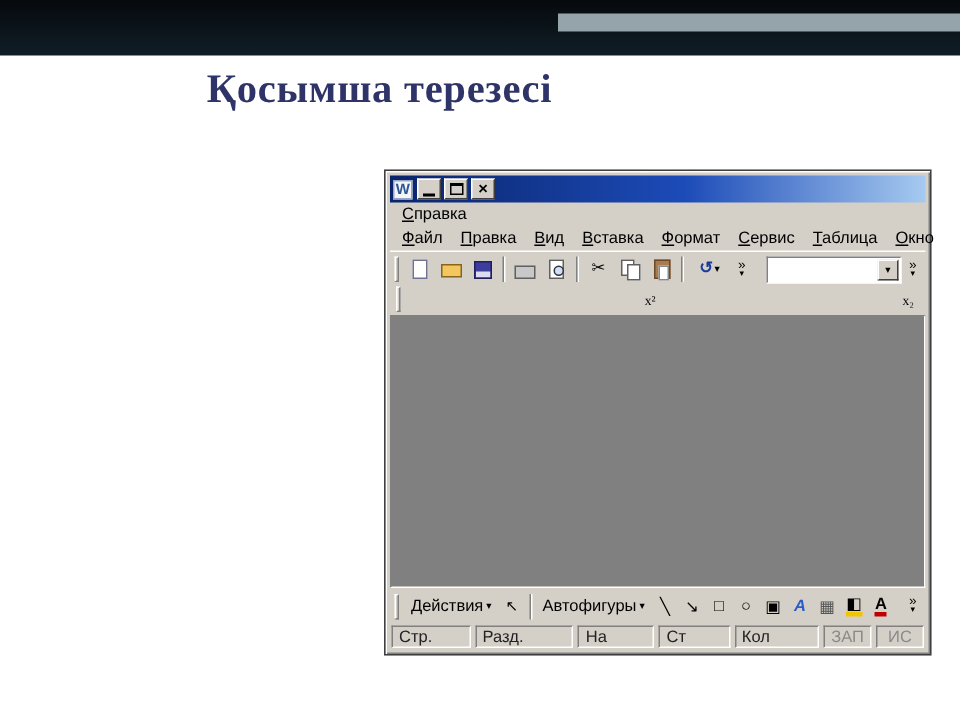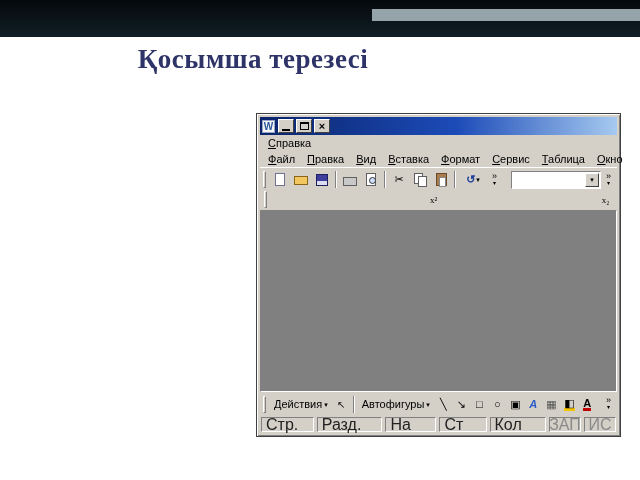--- a/index.html
+++ b/index.html
@@ -79,21 +79,21 @@
 
   .drawbar { flex:0 0 22px; display:flex; align-items:center; gap:1px; padding:1px 2px; }
   .dlabel { display:flex; align-items:center; gap:2px; padding:2px 4px; font-size:11px; white-space:nowrap; }
   .dico { flex:0 0 17px; width:17px; height:18px; display:flex; align-items:center; justify-content:center; font-size:11px; }
   .b-select span { font-size:10px; }
   .b-wordart span { color:#2a5cc8; font-style:italic; font-weight:bold; }
   .b-diagram span { color:#555; }
   .b-fill span { border-bottom:3px solid #f2c500; line-height:10px; }
   .b-fontcolor span { font-weight:bold; border-bottom:3px solid #c00000; line-height:10px; }
 
-  .statusbar { flex:0 0 18px; display:flex; align-items:center; gap:3px; padding:1px 1px 0; font-size:16px; overflow:hidden; }
+  .statusbar { flex:0 0 18px; display:flex; align-items:center; gap:3px; padding:1px 1px 0; font-size:11px; overflow:hidden; }
   .scell { height:15px; border:1px solid; border-color:#808080 #fff #fff #808080;
            display:flex; align-items:center; padding:0 4px; white-space:nowrap; color:#222; }
   .w1{width:56px} .w2{width:70px} .w3{width:54px} .w4{width:50px} .w5{width:60px}
   .sdim { color:#8a8a8a; width:32px; justify-content:center; flex:0 0 auto; }
 </style>
 </head>
 <body>
 
 <div class="stage">
 

